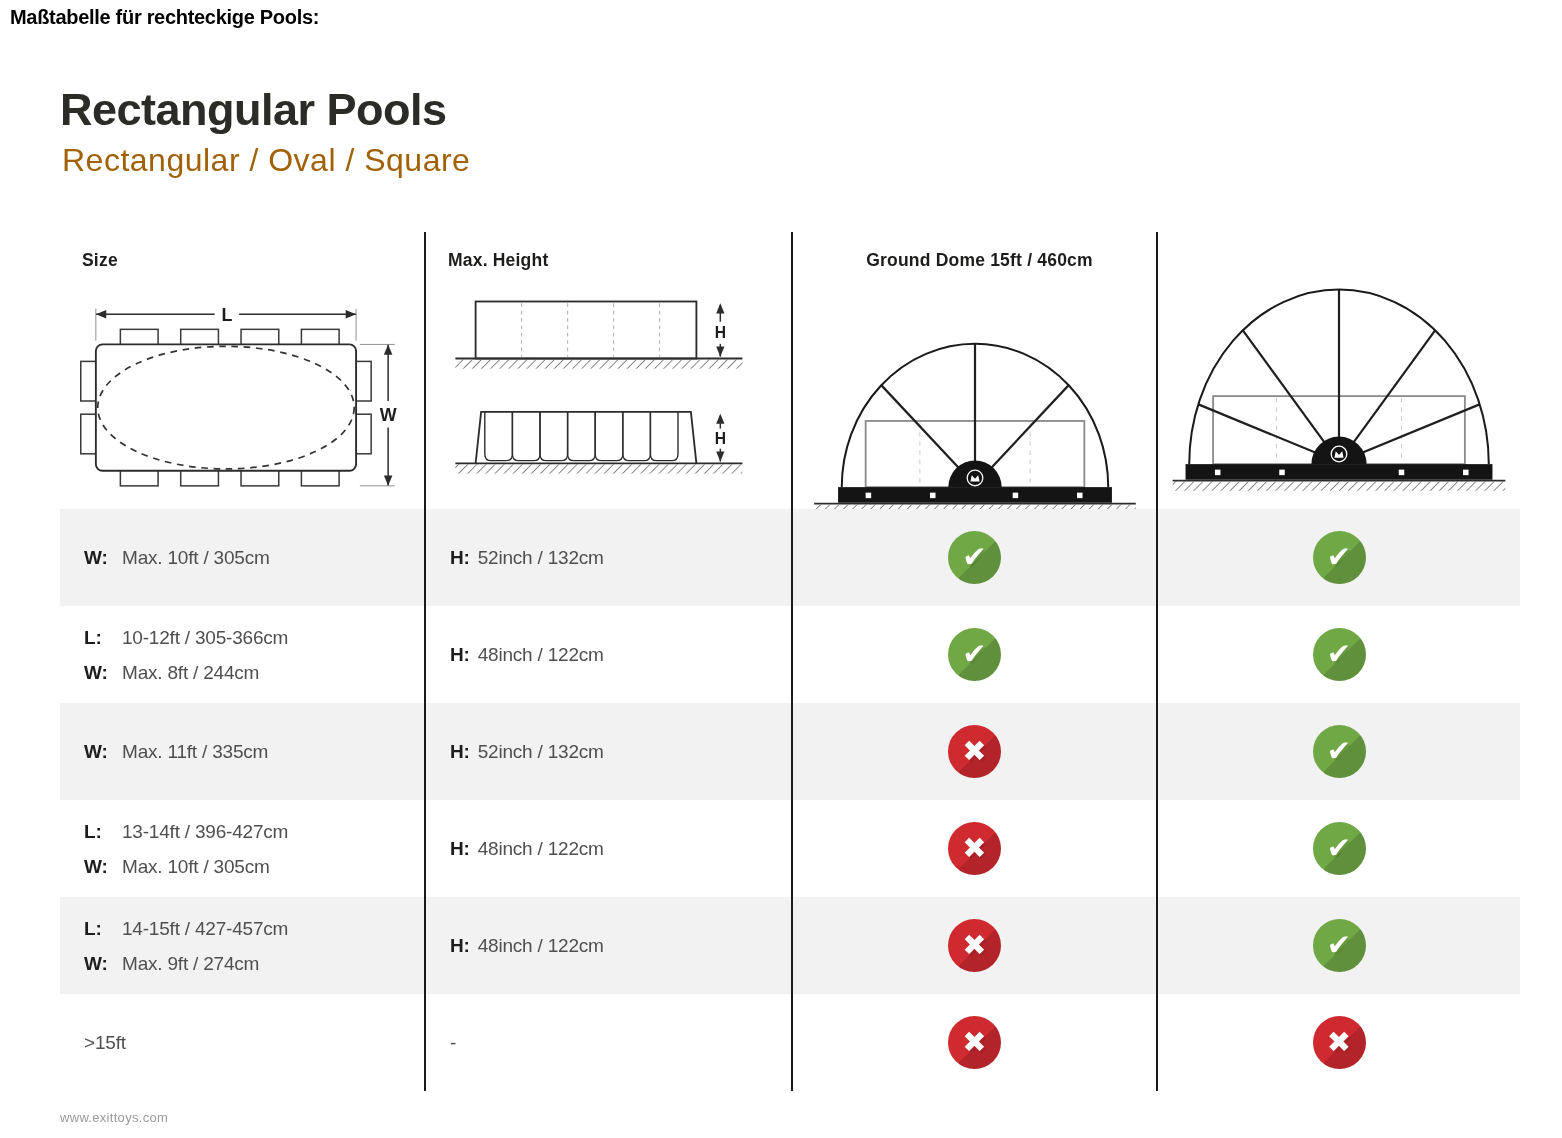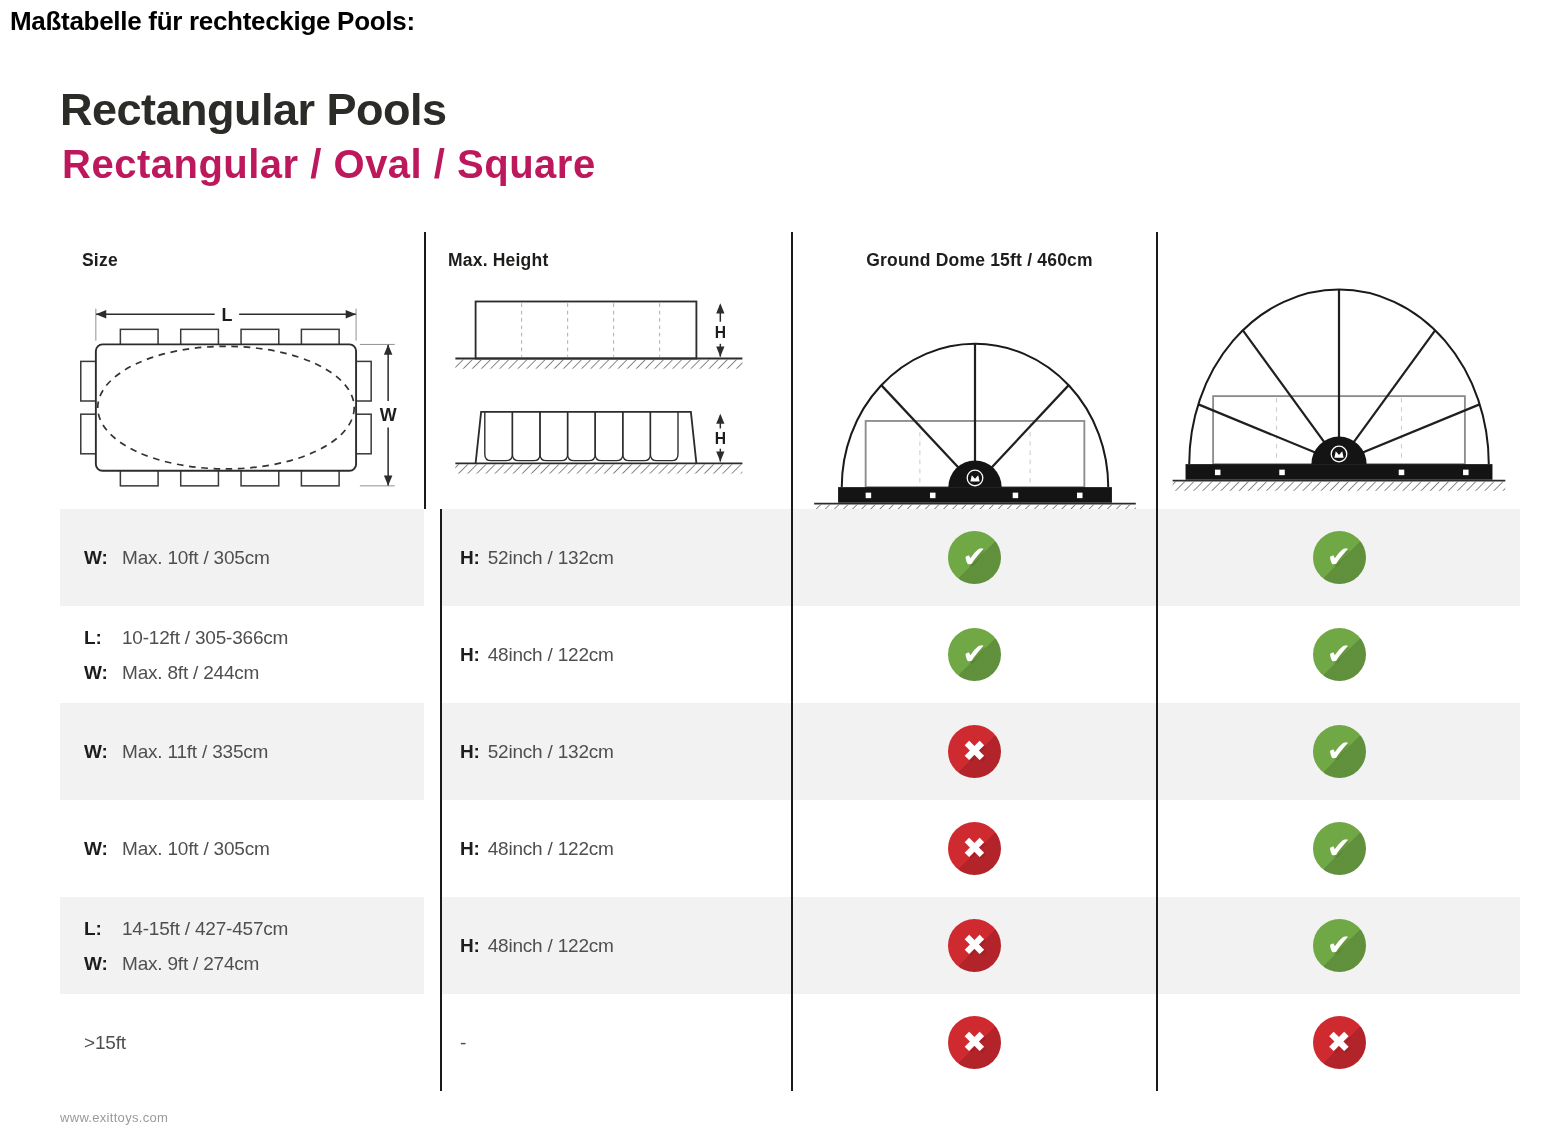--- a/index.html
+++ b/index.html
@@ -6,41 +6,41 @@
     --check-green:#70a845; --cross-red:#d02a31;
     --row-alt-bg:#f2f2f2; --divider:#1a1a1a;
     --text-dark:#1d1d1b; --text-gray:#4f4f4f;
   }
   *{box-sizing:border-box;}
   html,body{margin:0;padding:0;}
   body{
     width:1562px;height:1138px;position:relative;background:#fff;overflow:hidden;
     font-family:"Liberation Sans","DejaVu Sans",sans-serif;color:var(--text-dark);
   }
-  .page-heading{position:absolute;left:10px;top:6px;font-size:26px;font-weight:800;color:#000;letter-spacing:-0.3px;}
+  .page-heading{position:absolute;left:10px;top:6px;font-size:20px;font-weight:800;color:#000;letter-spacing:-0.3px;}
   .page-title{position:absolute;left:60px;top:84px;font-size:45px;font-weight:800;color:#2b2b28;letter-spacing:-0.5px;}
-  .page-subtitle{position:absolute;left:62px;top:142px;font-size:40px;font-weight:700;color:#be185d;letter-spacing:0.5px;}
+  .page-subtitle{position:absolute;left:62px;top:142px;font-size:32px;font-weight:400;color:#a16207;letter-spacing:0.5px;}
   .footer-url{position:absolute;left:60px;top:1110px;font-size:13px;color:#9a9a9a;letter-spacing:0.3px;}
 
   .pool-table{
     position:absolute;left:60px;top:232px;width:1460px;
     display:grid;grid-template-columns:364px 367px 365px 364px;
     grid-template-rows:277px repeat(6,97px);
   }
   .cell{position:relative;}
   .bL{border-left:2px solid var(--divider);gap:12px;}
   .gray{background:var(--row-alt-bg);}
 
   .th{display:flex;flex-direction:column;}
   .th-label{font-size:17.5px;font-weight:700;color:var(--text-dark);padding:18px 0 0 22px;letter-spacing:0.2px;}
   .th-label.center{text-align:center;padding-left:10px;}
   .diagram-wrap{flex:1;display:flex;align-items:flex-end;justify-content:center;padding-bottom:8px;}
 
   .size-cell{display:flex;flex-direction:column;justify-content:center;padding-left:24px;}
-  .height-cell{display:flex;align-items:center;padding-left:18px;margin-left:16px;}
+  .height-cell{display:flex;align-items:center;padding-left:24px;}
   .status-cell{display:flex;align-items:center;justify-content:center;}
   .spec-line{font-size:19px;line-height:35px;color:var(--text-gray);font-weight:400;letter-spacing:-0.2px;white-space:nowrap;}
   .spec-label{font-weight:700;color:var(--text-dark);display:inline-block;min-width:38px;}
   .spec-label.h{min-width:0;margin-right:8px;}
 
   .status-icon{
     width:53px;height:53px;border-radius:50%;
     display:flex;align-items:center;justify-content:center;
     color:#fff;font-size:29px;font-weight:700;line-height:1;
     text-shadow:2px 2px 1px rgba(0,0,0,0.10);
@@ -265,20 +265,21 @@
     <div class="spec-line"><span class="spec-label h">H:</span><span>52inch / 132cm</span></div>
   </div>
   <div class="cell status-cell gray bL">
     <div class="status-icon status-cross">✖</div>
   </div>
   <div class="cell status-cell gray bL">
     <div class="status-icon status-check">✔</div>
   </div>
 
   <div class="cell size-cell">
+    <div class="spec-line"><span class="spec-label">L:</span><span>13-14ft / 396-427cm</span></div>
     <div class="spec-line"><span class="spec-label">W:</span><span>Max. 10ft / 305cm</span></div>
   </div>
   <div class="cell height-cell bL">
     <div class="spec-line"><span class="spec-label h">H:</span><span>48inch / 122cm</span></div>
   </div>
   <div class="cell status-cell bL">
     <div class="status-icon status-cross">✖</div>
   </div>
   <div class="cell status-cell bL">
     <div class="status-icon status-check">✔</div>

